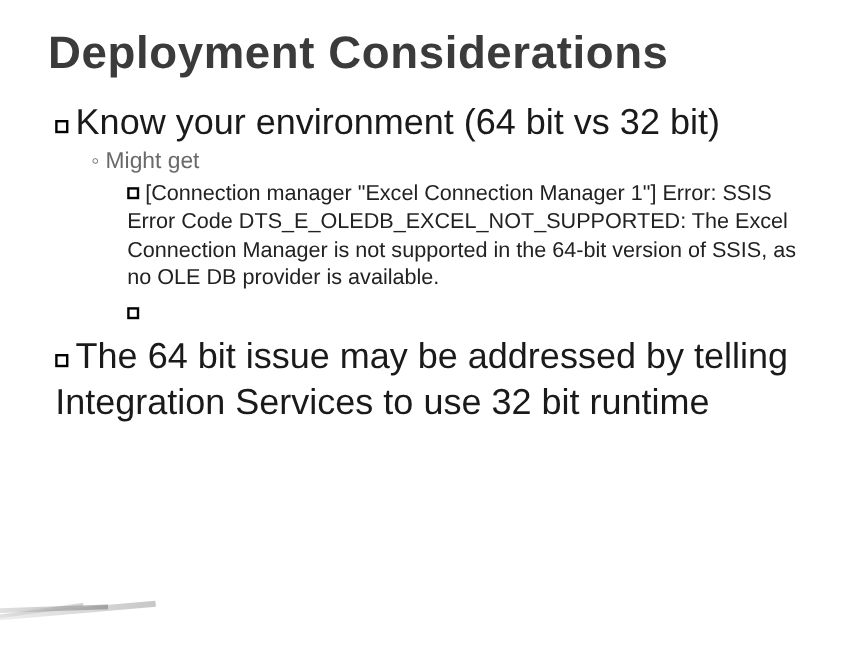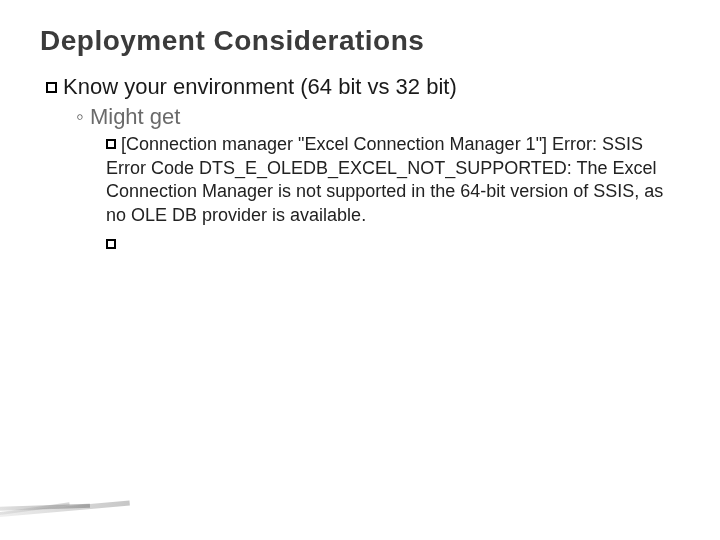--- a/index.html
+++ b/index.html
@@ -13,50 +13,50 @@
     overflow: hidden;
   }
   .slide {
     position: relative;
     width: 720px;
     height: 540px;
     box-sizing: border-box;
     padding: 26px 40px 0 40px;
   }
   .title {
-    font-size: 28px;
+    font-size: 38px;
     line-height: 1.05;
     font-weight: 700;
     color: #3b3b3b;
     margin: 0 0 18px 0;
     font-family: "Franklin Gothic Medium", "Arial Narrow", Arial, sans-serif;
     letter-spacing: 0.5px;
   }
   .content {
     padding-left: 6px;
   }
   .lvl1 {
-    font-size: 22px;
+    font-size: 30px;
     line-height: 1.25;
     margin: 6px 0 0 0;
     font-family: "Franklin Gothic Medium", "Arial Narrow", Arial, sans-serif;
     color: #1a1a1a;
   }
   .lvl1 .sq {
     display: inline-block;
     width: 11px;
     height: 11px;
     border: 2px solid #000;
     box-sizing: border-box;
     margin-right: 6px;
     position: relative;
     top: -1px;
   }
   .lvl2 {
-    font-size: 22px;
+    font-size: 19px;
     line-height: 1.3;
     margin: 2px 0 0 30px;
     font-family: "Franklin Gothic Book", "Lucida Sans", Arial, sans-serif;
     color: #6a6a6a;
   }
   .lvl2::before {
     content: "◦ ";
     color: #6a6a6a;
   }
   .lvl3 {
@@ -129,20 +129,23 @@
 
     <div class="lvl3">
       <span class="sq"></span><span>[Connection manager "Excel Connection Manager 1"] Error: SSIS Error Code DTS_E_OLEDB_EXCEL_NOT_SUPPORTED: The Excel Connection Manager is not supported in the 64-bit version of SSIS, as no OLE DB provider is available.</span>
     </div>
 
 
     <div class="lvl3">
       <span class="sq"></span>
     </div>
 
+    <div class="lvl1">
+      <span class="sq"></span><span>The 64 bit issue may be addressed by telling Integration Services to use 32 bit runtime</span>
+    </div>
 
   </div>
 
   <div class="decor">
     <div class="d1"></div>
     <div class="d2"></div>
     <div class="d3"></div>
   </div>
 
 </div>

